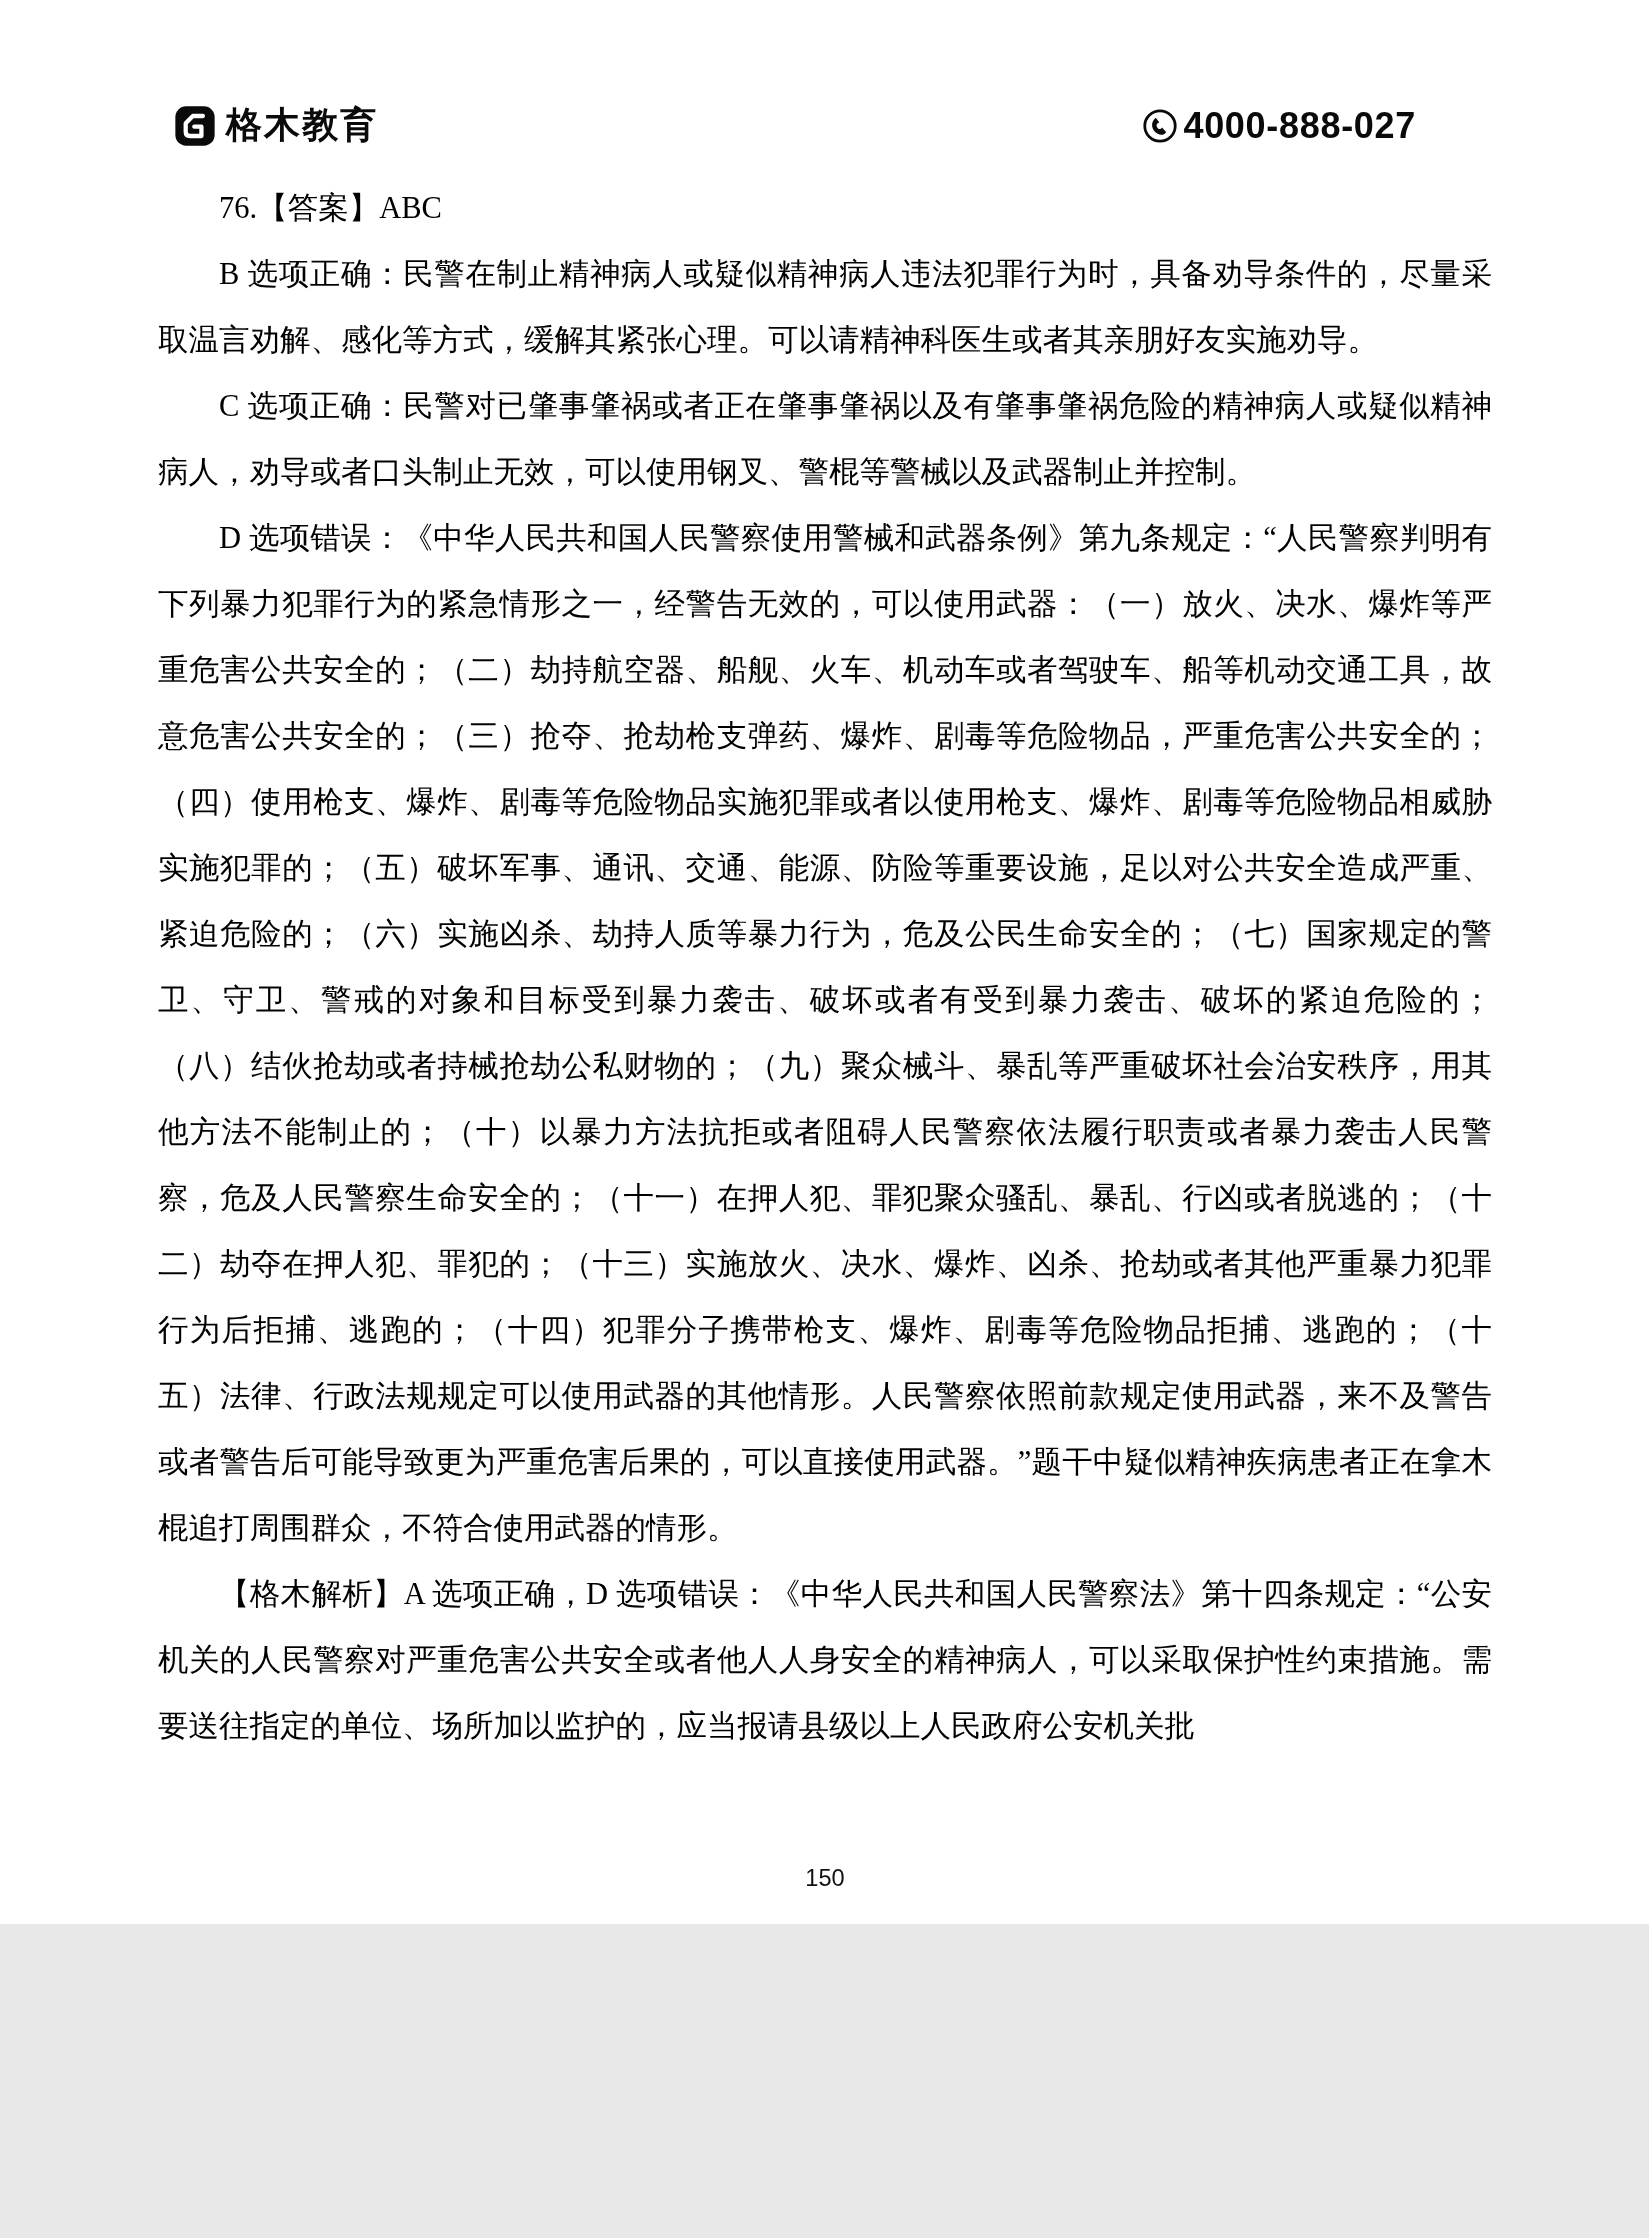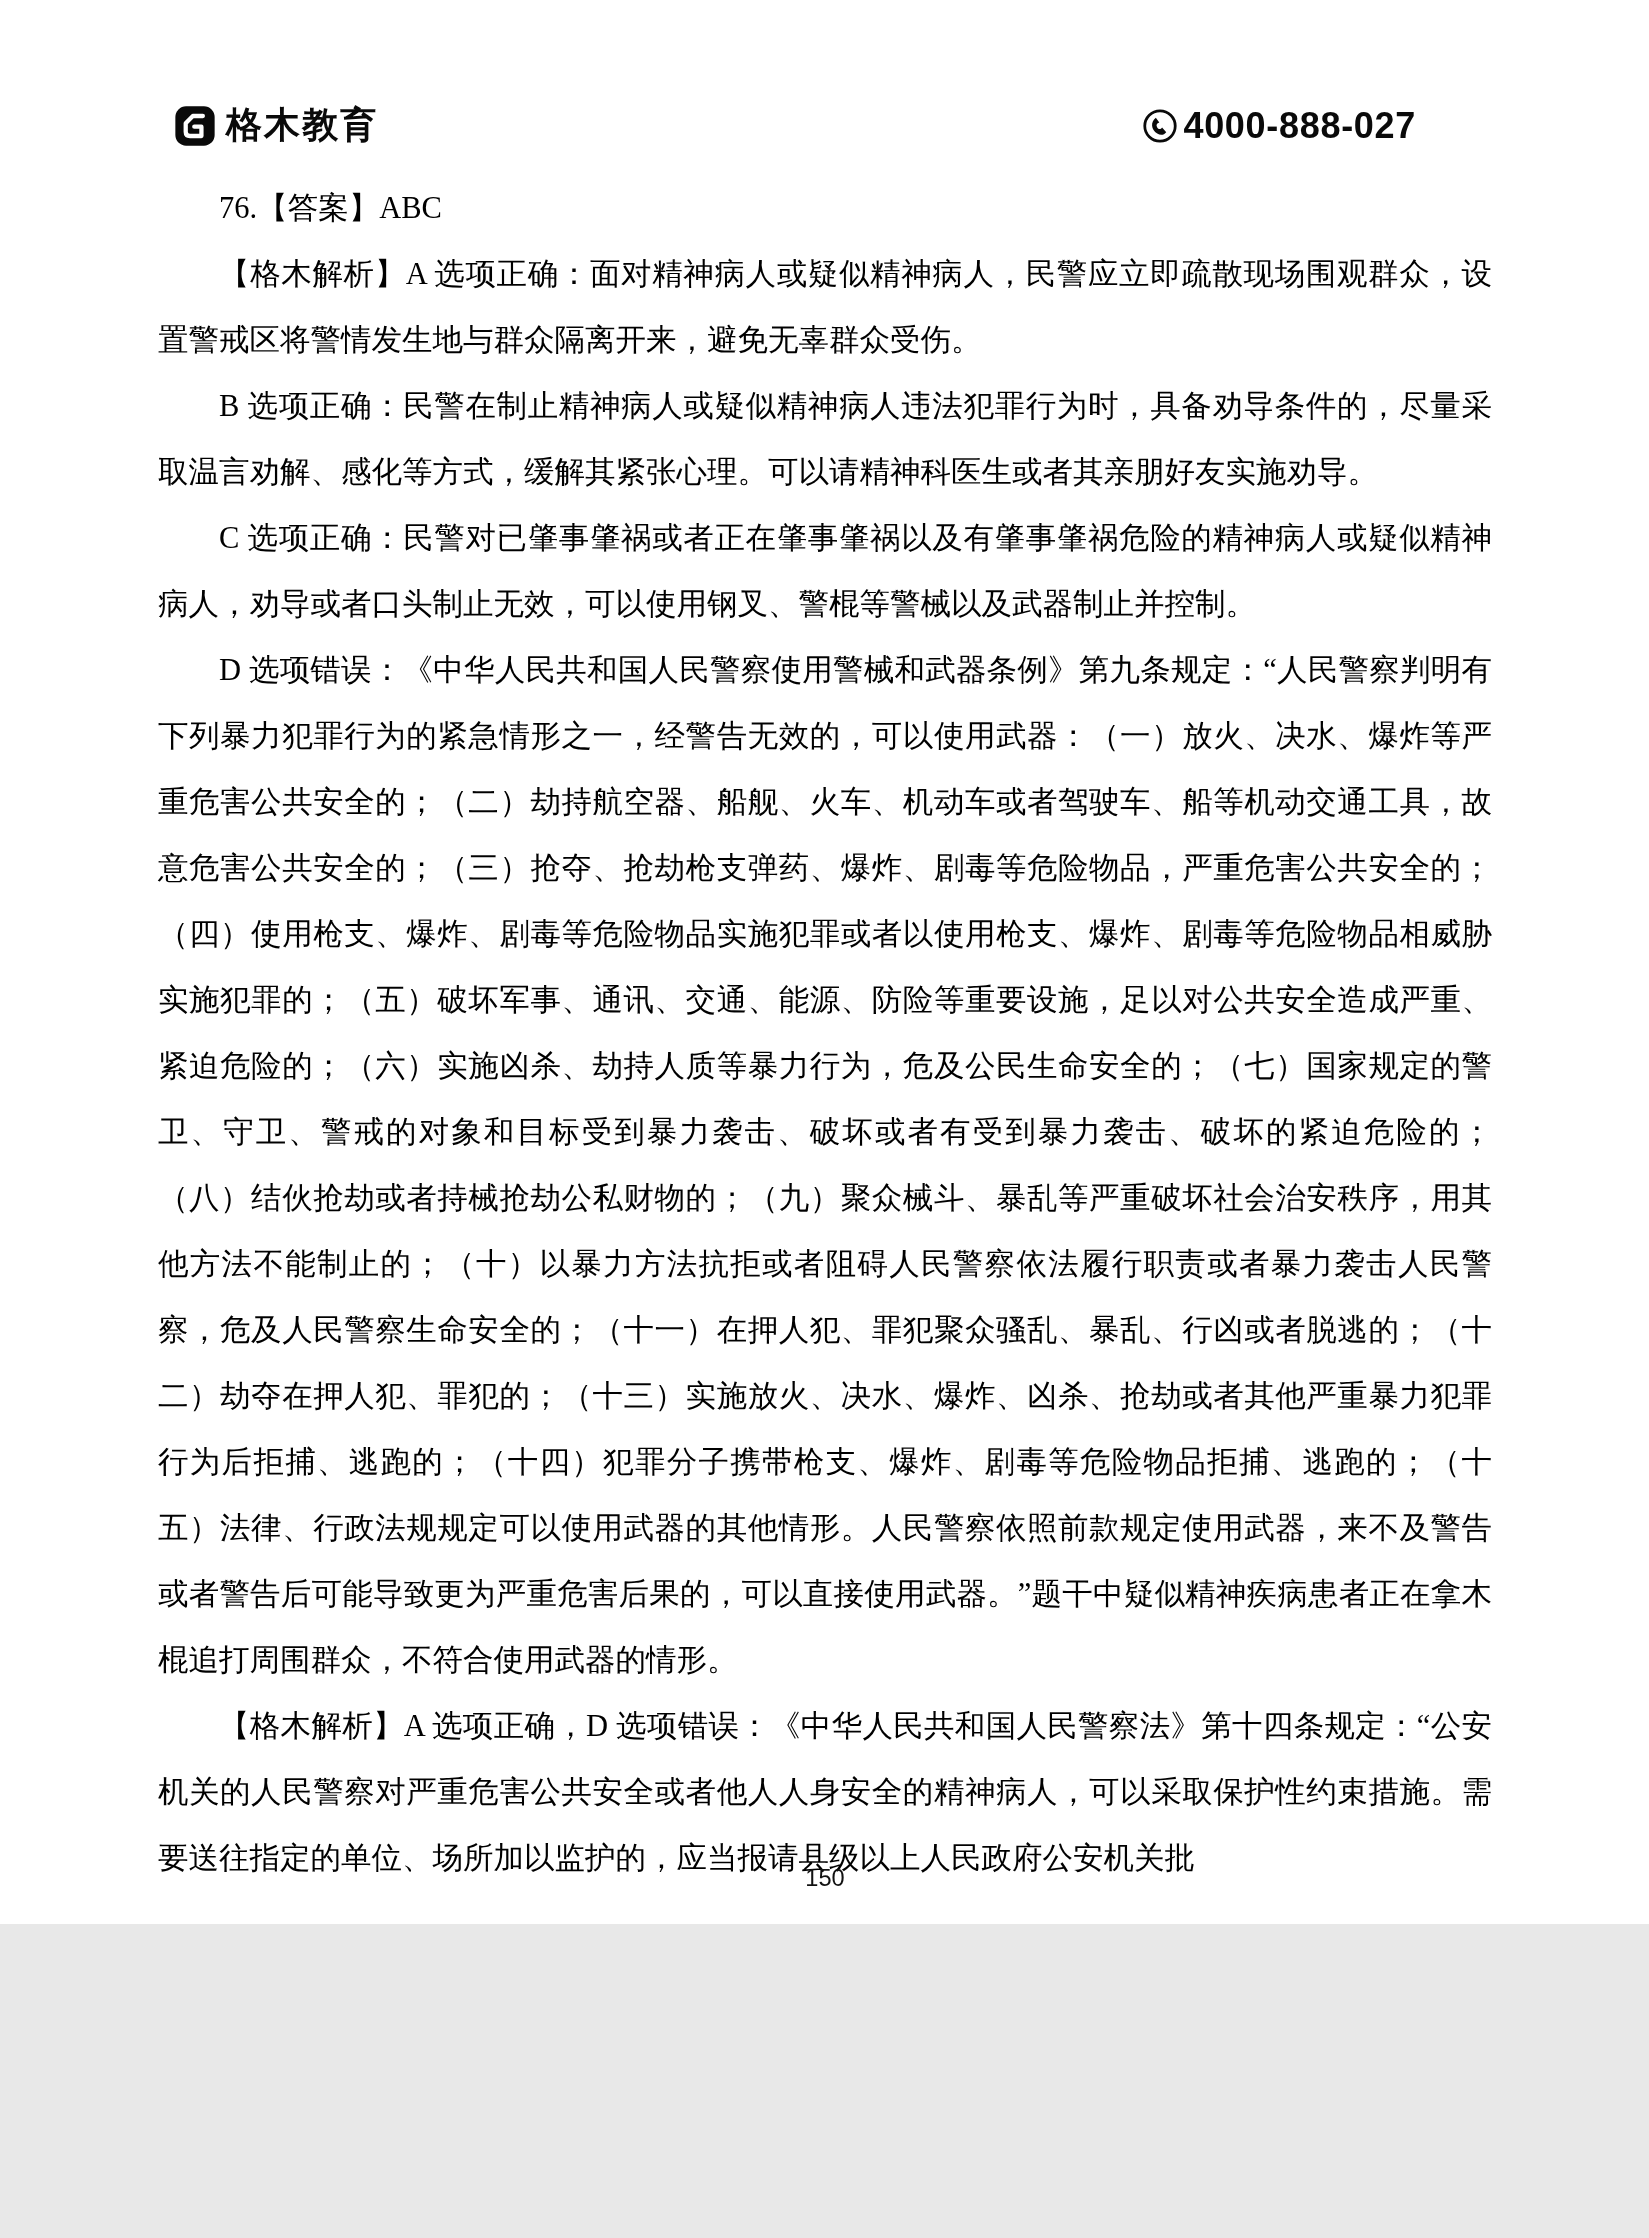--- a/index.html
+++ b/index.html
@@ -90,21 +90,20 @@
       <svg class="phone-icon" viewBox="0 0 52 52" xmlns="http://www.w3.org/2000/svg">
         <circle cx="26" cy="26" r="22" fill="none" stroke="#0a0a0a" stroke-width="4"></circle>
         <path d="M20 14 C12 20 13 31 22 37 C27 40 32 39 35 35 L29 28 C27 31 24 31 22 28 C20 25 21 22 25 21 L20 14 Z" fill="#0a0a0a"></path>
       </svg>
       <span class="phone-number">4000-888-027</span>
     </div>
   </div>
 
   <div class="content">
       <p class="para">76.【答案】ABC</p>
-      <p class="para">【格木解析】A 选项正确：面对精神病人或疑似精神病人，民警应立即疏散现场围观群众，设置警戒区将警情发生地与群众隔离开来，避免无辜群众受伤。</p>
       <p class="para">B 选项正确：民警在制止精神病人或疑似精神病人违法犯罪行为时，具备劝导条件的，尽量采取温言劝解、感化等方式，缓解其紧张心理。可以请精神科医生或者其亲朋好友实施劝导。</p>
       <p class="para">C 选项正确：民警对已肇事肇祸或者正在肇事肇祸以及有肇事肇祸危险的精神病人或疑似精神病人，劝导或者口头制止无效，可以使用钢叉、警棍等警械以及武器制止并控制。</p>
       <p class="para">D 选项错误：《中华人民共和国人民警察使用警械和武器条例》第九条规定：“人民警察判明有下列暴力犯罪行为的紧急情形之一，经警告无效的，可以使用武器：（一）放火、决水、爆炸等严重危害公共安全的；（二）劫持航空器、船舰、火车、机动车或者驾驶车、船等机动交通工具，故意危害公共安全的；（三）抢夺、抢劫枪支弹药、爆炸、剧毒等危险物品，严重危害公共安全的；（四）使用枪支、爆炸、剧毒等危险物品实施犯罪或者以使用枪支、爆炸、剧毒等危险物品相威胁实施犯罪的；（五）破坏军事、通讯、交通、能源、防险等重要设施，足以对公共安全造成严重、紧迫危险的；（六）实施凶杀、劫持人质等暴力行为，危及公民生命安全的；（七）国家规定的警卫、守卫、警戒的对象和目标受到暴力袭击、破坏或者有受到暴力袭击、破坏的紧迫危险的；（八）结伙抢劫或者持械抢劫公私财物的；（九）聚众械斗、暴乱等严重破坏社会治安秩序，用其他方法不能制止的；（十）以暴力方法抗拒或者阻碍人民警察依法履行职责或者暴力袭击人民警察，危及人民警察生命安全的；（十一）在押人犯、罪犯聚众骚乱、暴乱、行凶或者脱逃的；（十二）劫夺在押人犯、罪犯的；（十三）实施放火、决水、爆炸、凶杀、抢劫或者其他严重暴力犯罪行为后拒捕、逃跑的；（十四）犯罪分子携带枪支、爆炸、剧毒等危险物品拒捕、逃跑的；（十五）法律、行政法规规定可以使用武器的其他情形。人民警察依照前款规定使用武器，来不及警告或者警告后可能导致更为严重危害后果的，可以直接使用武器。”题干中疑似精神疾病患者正在拿木棍追打周围群众，不符合使用武器的情形。</p>
       <p class="para">【格木解析】A 选项正确，D 选项错误：《中华人民共和国人民警察法》第十四条规定：“公安机关的人民警察对严重危害公共安全或者他人人身安全的精神病人，可以采取保护性约束措施。需要送往指定的单位、场所加以监护的，应当报请县级以上人民政府公安机关批</p>
     </div>
 
   <div class="footer">
     <span>150</span>
   </div>
 

